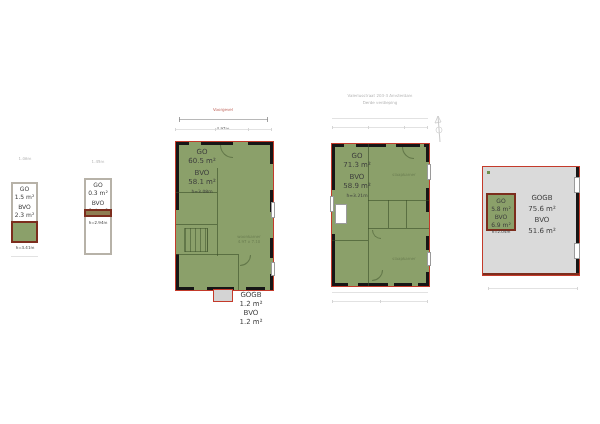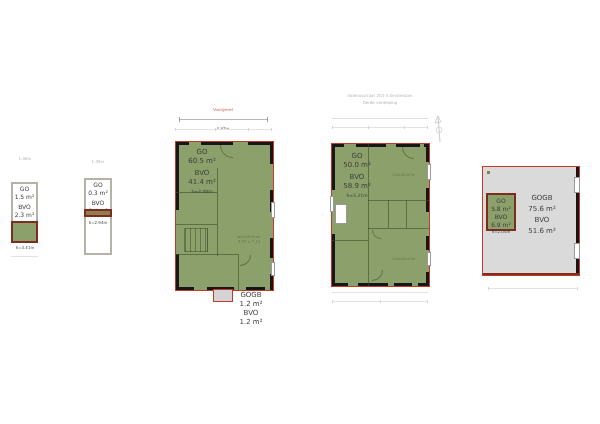--- a/index.html
+++ b/index.html
@@ -103,21 +103,21 @@
     <div class="abs iline" style="left:62px;top:112px;width:1px;height:36px;"></div>
     <div class="abs stairs" style="left:8px;top:86px;width:24px;height:24px;"></div>
 
     <div class="abs arc arc-dl" style="left:44px;top:3px;width:13px;height:13px;"></div>
     <div class="abs arc arc-dr" style="left:64px;top:113px;width:11px;height:11px;"></div>
 
     <div class="abs txt" style="left:4px;top:6px;width:44px;">
       <div class="t7">GO</div>
       <div class="t7">60.5 m²</div>
       <div class="t7" style="margin-top:3px;">BVO</div>
-      <div class="t7">41.4 m²</div>
+      <div class="t7">58.1 m²</div>
       <div class="t45" style="margin-top:2px;">h=3.08m</div>
     </div>
 
     <div class="abs" style="left:52px;top:92px;width:42px;">
       <div class="roomlabel">woonkamer</div>
       <div class="roomlabel">4.97 x 7.10</div>
     </div>
   </div>
 
   <div class="abs" style="left:213px;top:289px;width:20px;height:13px;background:#d4d4d4;border:1px solid #c43a2a;box-sizing:border-box;"></div>
@@ -174,21 +174,21 @@
     <div class="abs iline" style="left:74px;top:56px;width:1px;height:28px;"></div>
     <div class="abs iline" style="left:0;top:96px;width:36px;height:1px;"></div>
     <div class="abs win" style="left:3px;top:60px;width:12px;height:20px;"></div>
 
     <div class="abs arc arc-dl" style="left:70px;top:3px;width:12px;height:12px;"></div>
     <div class="abs arc arc-dr" style="left:40px;top:126px;width:11px;height:11px;"></div>
     <div class="abs arc arc-dl" style="left:40px;top:86px;width:9px;height:9px;"></div>
 
     <div class="abs txt" style="left:4px;top:8px;width:42px;">
       <div class="t7">GO</div>
-      <div class="t7">50.0 m²</div>
+      <div class="t7">71.3 m²</div>
       <div class="t7" style="margin-top:3px;">BVO</div>
       <div class="t7">58.9 m²</div>
       <div class="t45" style="margin-top:2px;">h=3.21m</div>
     </div>
 
     <div class="abs roomlabel" style="left:52px;top:28px;width:40px;">slaapkamer</div>
     <div class="abs roomlabel" style="left:52px;top:112px;width:40px;">slaapkamer</div>
   </div>
 
   <div class="abs faintline" style="left:332px;top:292px;width:96px;"></div>

